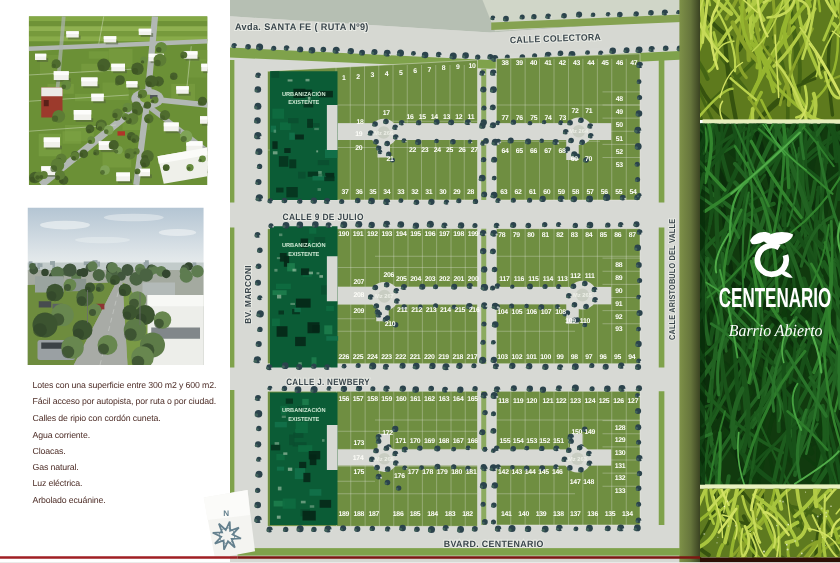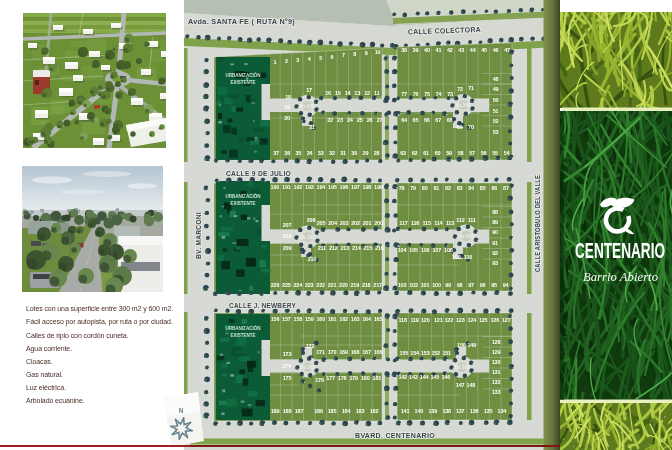--- a/index.html
+++ b/index.html
@@ -2037,21 +2037,21 @@
 <polygon points="183.8,417.2 184.1,424.7 191.1,422.1 186.0,427.6 192.8,430.8 185.3,431.1 187.9,438.1 182.4,433.0 179.2,439.8 178.9,432.3 171.9,434.9 177.0,429.4 170.2,426.2 177.7,425.9 175.1,418.9 180.6,424.0" fill="none" stroke="#64808e" stroke-width="1.4" stroke-linejoin="miter"></polygon>
       <polygon points="182.8,422.3 186.8,425.0 187.7,429.8 185.0,433.8 180.2,434.7 176.2,432.0 175.3,427.2 178.0,423.2" fill="none" stroke="#64808e" stroke-width="0.8" opacity="0.85"></polygon>
 <text x="181" y="413" font-size="6.5" font-weight="bold" fill="#64808e" text-anchor="middle">N</text>
 </svg>
 </div>
 
 <div class="abs" style="left:0;top:444.6px;width:190px;height:2.2px;background:#a01f24"></div>
 
 <div class="abs" style="left:190px;top:444.6px;width:371px;height:2.2px;background:#7c1712"></div>
 
-<div class="abs" style="left:560px;top:12px;width:112px;height:358px">
+<div class="abs" style="left:560px;top:0;width:112px;height:358px">
 <svg width="112" height="450" viewBox="0 0 112 450" font-family="Liberation Sans, sans-serif">
 <defs>
         <clipPath id="cptop">
           <rect x="0" y="0" width="112" height="96"></rect>
         </clipPath>
         <clipPath id="cpmid">
           <rect x="0" y="99" width="112" height="289"></rect>
         </clipPath>
         <clipPath id="cpbot">
           <rect x="0" y="391" width="112" height="55"></rect>

